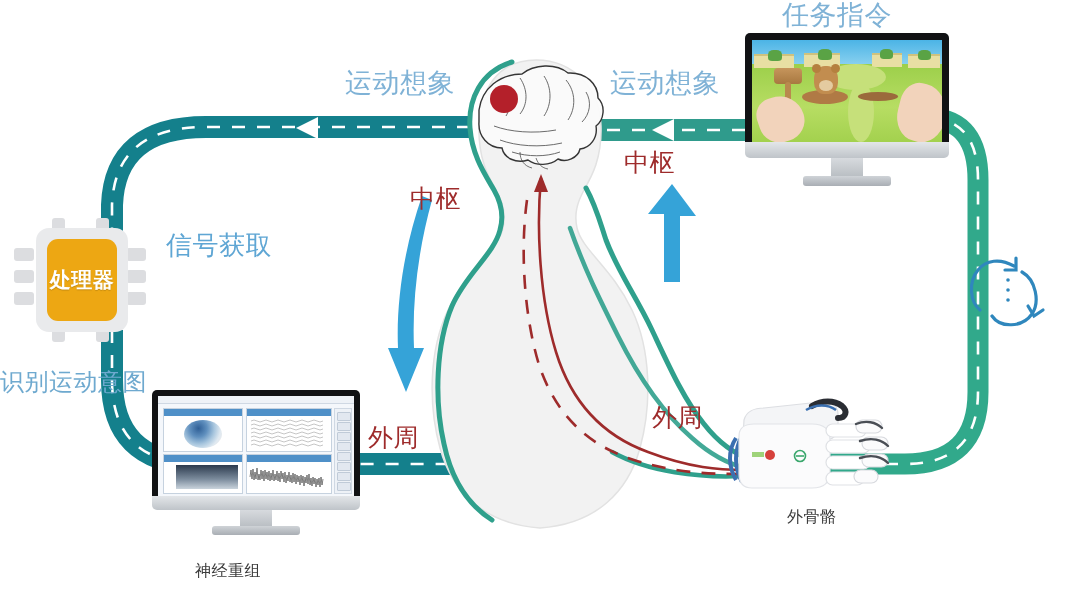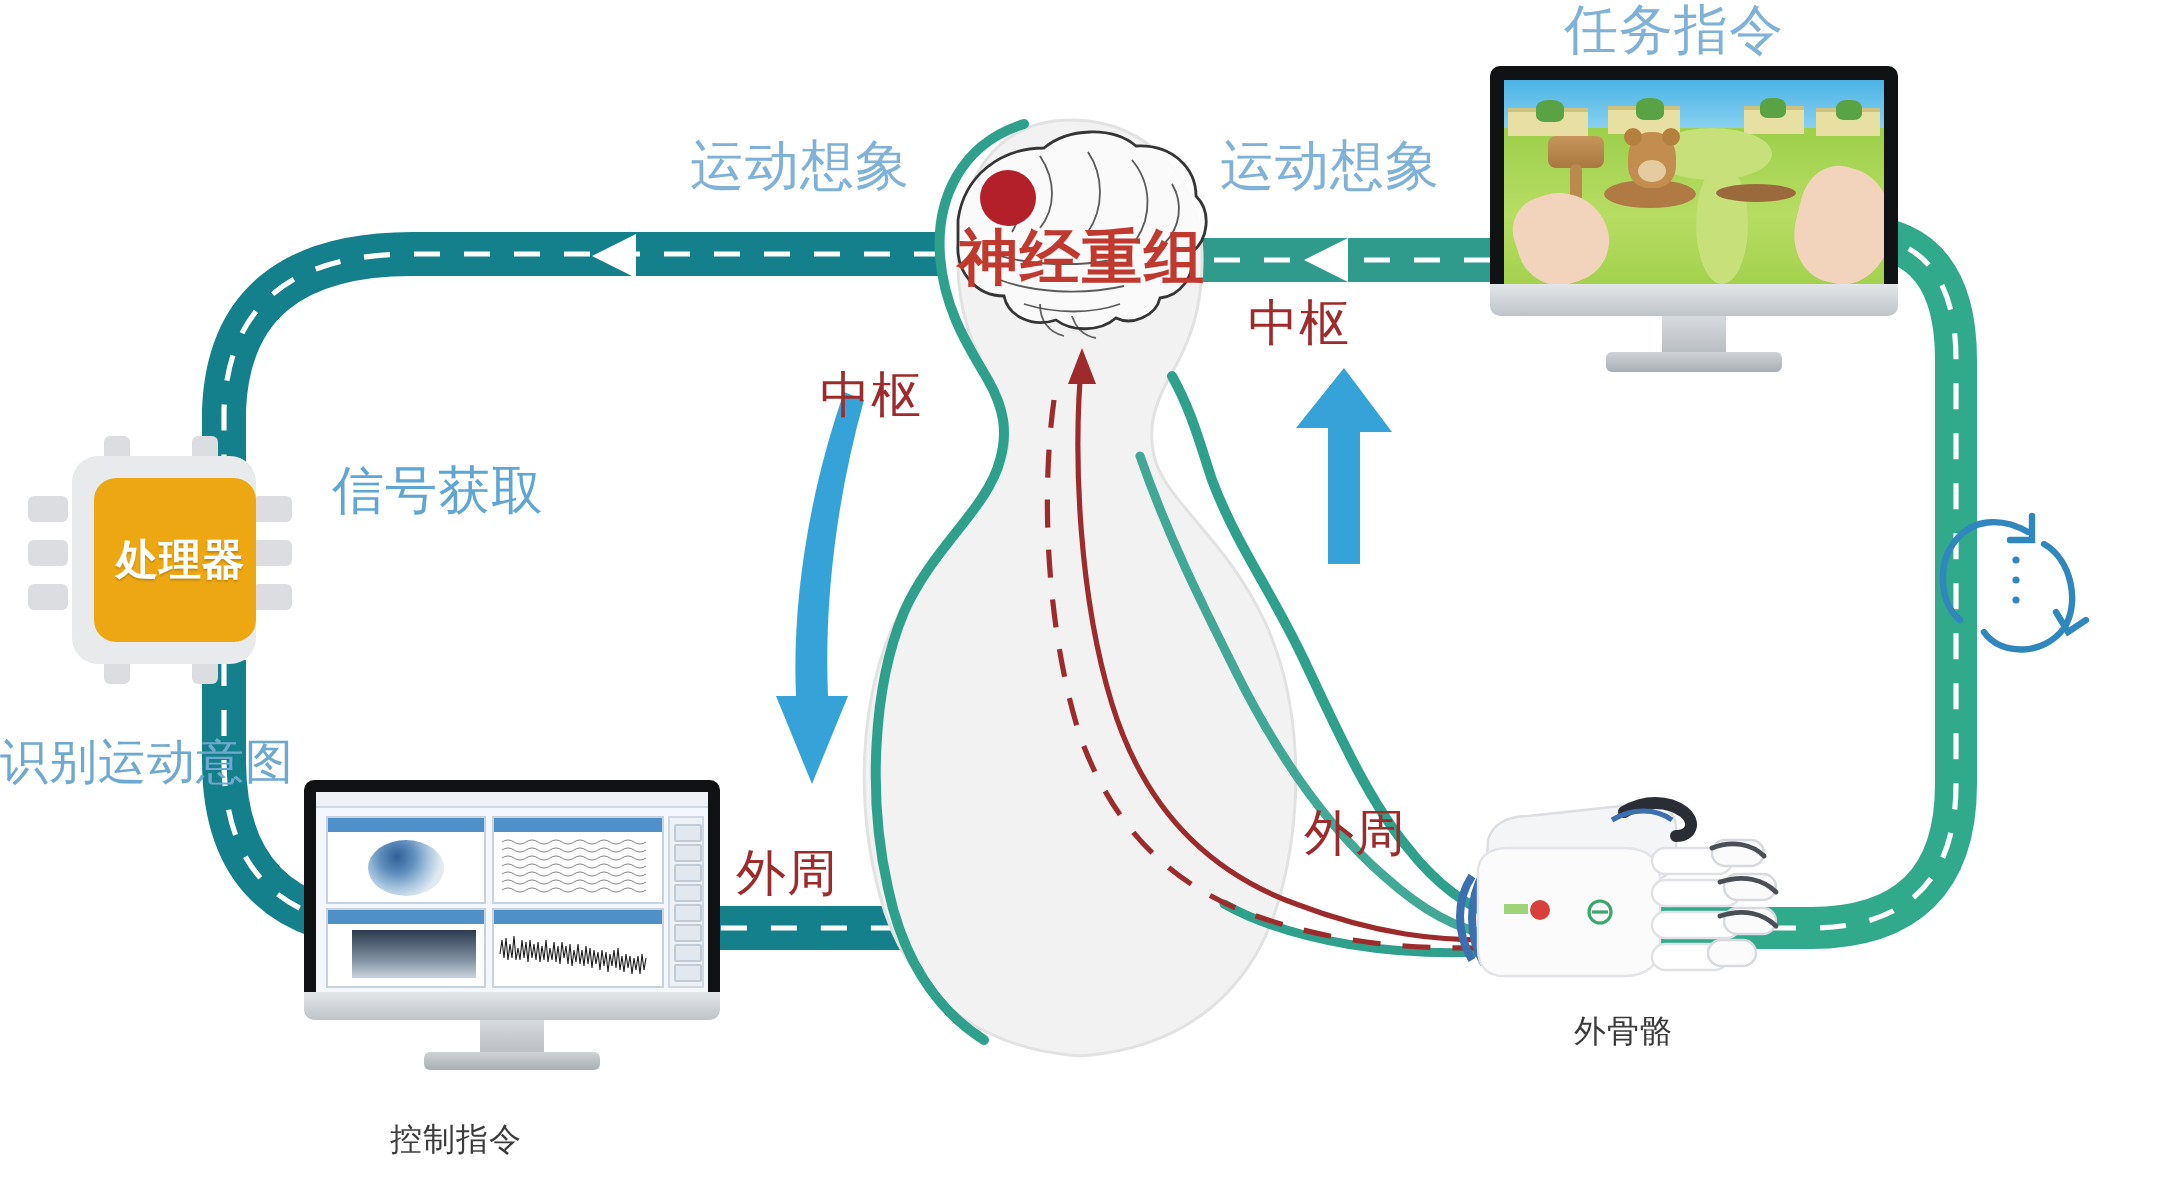--- a/index.html
+++ b/index.html
@@ -31,21 +31,21 @@
 
   
   #chip{position:absolute;left:14px;top:218px;width:132px;height:124px;}
   #chip .body{
     position:absolute;left:22px;top:10px;width:92px;height:104px;
     background:#e9eaec;border-radius:13px;
   }
   #chip .core{
     position:absolute;left:33px;top:21px;width:70px;height:82px;
     background:#eda713;border-radius:11px;
-    display:flex;align-items:center;justify-content:flex-start;padding-left:11px;
+    display:flex;align-items:center;justify-content:center;
   }
   #chip .core span{
     color:#ffffff;font-size:21px;font-weight:700;letter-spacing:.5px;
     text-shadow:0 1px 1px rgba(0,0,0,.18);
   }
   .pin{position:absolute;background:#dcdde0;border-radius:3px;}
   .pin.l,.pin.r{width:20px;height:13px;}
   .pin.t,.pin.b{width:13px;height:18px;}
 
   
@@ -352,22 +352,21 @@
     </g>
   </svg>
 
   <div class="lbl lbl-blue" style="left:345px;top:68px;">运动想象</div>
   <div class="lbl lbl-blue" style="left:782px;top:0px;">任务指令</div>
   <div class="lbl lbl-blue" style="left:610px;top:68px;">运动想象</div>
 
   <div class="lbl lbl-red" style="left:410px;top:184px;">中枢</div>
   <div class="lbl lbl-red" style="left:624px;top:148px;">中枢</div>
 
-  <div class="lbl lbl-red-big" style="left:479px;top:113px;">神经重组</div>
 
   <div class="lbl lbl-red" style="left:368px;top:423px;">外周</div>
   <div class="lbl lbl-red" style="left:652px;top:403px;">外周</div>
 
   <div class="lbl lbl-blue-sm" style="left:0;top:368px;">识别运动意图</div>
-  <div class="lbl lbl-dark" style="left:195px;top:562px;">控制指令</div>
+  <div class="lbl lbl-dark" style="left:195px;top:562px;">神经重组</div>
   <div class="lbl lbl-dark" style="left:787px;top:508px;">外骨骼</div>
 
 </div>
 
 </body></html>

